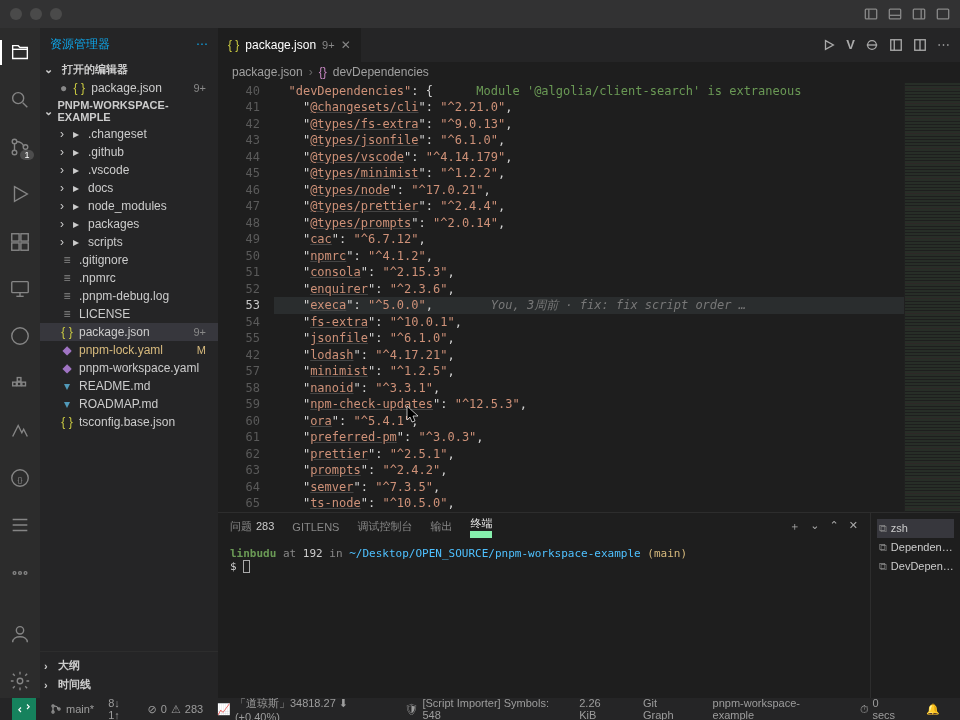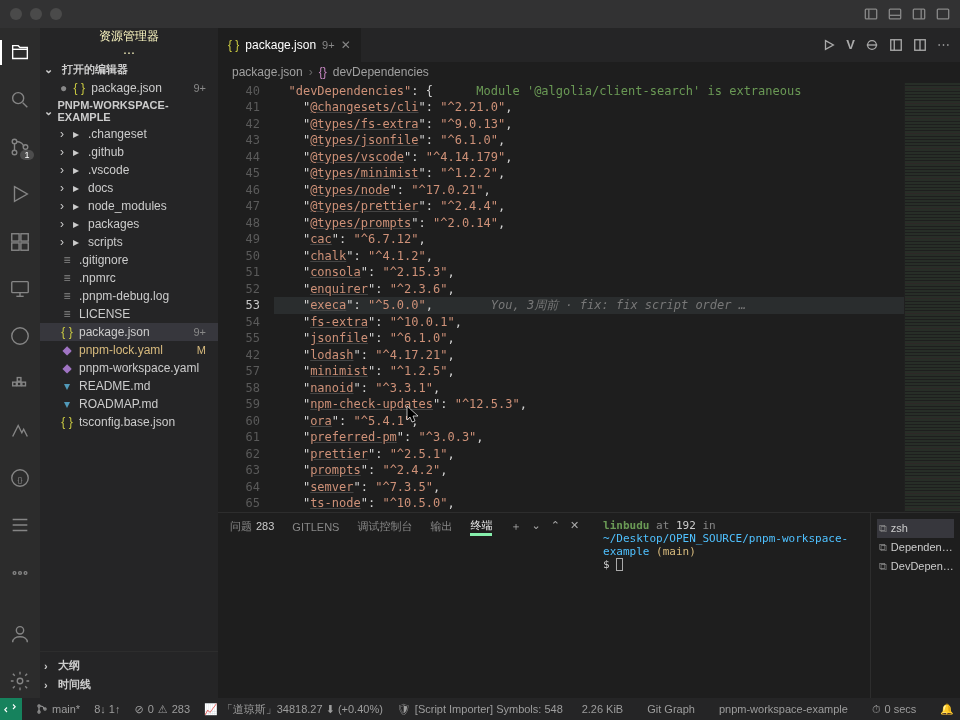--- a/index.html
+++ b/index.html
@@ -50,21 +50,21 @@
   background: #4d4d4d; color: #fff; font-size: 9px;
   border-radius: 8px; padding: 0 4px; min-width: 14px; text-align: center;
 }
 .ab-spacer { flex: 1; }
 .sidebar {
   width: 178px; background: #252526; display: flex; flex-direction: column;
   font-size: 12px;
 }
 .sidebar-header {
   height: 32px; display: flex; align-items: center; padding: 0 10px;
-  color: #fef9c3; justify-content: space-between; flex-direction: column;
+  color: #0ea5e9; justify-content: space-between;
 }
 .sidebar-section-h {
   display: flex; align-items: center; gap: 4px; padding: 2px 4px;
   color: #cccccc; font-weight: bold; font-size: 11px; cursor: pointer;
 }
 .sidebar-section-h .chev { width: 10px; display: inline-block; color: #ccc; }
 .editor-group-label {
   text-transform: none; font-size: 11px; padding-left: 4px;
 }
 .tree-item {
@@ -131,47 +131,47 @@
   border-left: 1px solid #222;
 }
 .cursor-fake {
   position: absolute; left: 132px; top: 322px;
   width: 14px; height: 20px; color: #000;
 }
 .panel {
   height: 198px; background: #1e1e1e; border-top: 1px solid #2d2d2d;
   display: flex;
 }
-.panel-main { flex: 1; display: flex; flex-direction: row; }
+.panel-main { flex: 1; display: flex; flex-direction: column; }
 .panel-tabs {
   height: 28px; display: flex; align-items: center; gap: 18px;
   padding: 0 12px; font-size: 11px; color: #888;
 }
 .panel-tabs .ptab { cursor: pointer; }
-.panel-tabs .ptab.active { color: #e7e7e7; border-bottom: 3px solid #86efac; }
+.panel-tabs .ptab.active { color: #e7e7e7; border-bottom: 7px solid #86efac; }
 .panel-tabs .ptab .count { margin-left: 4px; color: #ccc; }
 .panel-tabs-right { margin-left: auto; display: flex; gap: 10px; color: #aaa; }
 .terminal-body {
   flex: 1; padding: 6px 12px; font-family: Menlo, Consolas, monospace;
   font-size: 11px; color: #cccccc;
 }
 .term-user { color: #6a9955; font-weight: bold; }
 .term-at { color: #888; }
 .term-path { color: #4fc1ff; }
 .term-branch { color: #d7ba7d; }
 .prompt-cursor { display: inline-block; width: 7px; height: 13px; border: 1px solid #aaa; vertical-align: middle; }
 .panel-side {
   width: 90px; border-left: 1px solid #2d2d2d; padding: 6px; font-size: 11px;
 }
 .term-item { display: flex; align-items: center; gap: 4px; padding: 3px 2px; color: #ccc; cursor: pointer; white-space: nowrap; overflow: hidden; text-overflow: ellipsis; }
 .term-item.active { background: #37373d; }
 .term-ic { color: #888; }
 .statusbar {
   height: 22px; background: #252526; display: flex; align-items: center;
-  font-size: 11px; color: #9d9d9d; padding: 0 6px; gap: 14px;
+  font-size: 11px; color: #9d9d9d; padding: 0 20px; gap: 14px;
 }
 .statusbar .sb-item { display: flex; align-items: center; gap: 4px; cursor: pointer; }
 .statusbar .remote {
   background: #16825d; color: #fff; height: 22px;
   display: flex; align-items: center; padding: 0 6px; margin-left: -8px;
 }
 .sb-right { margin-left: auto; display: flex; gap: 24px; }
 .sidebar-footer {
   margin-top: auto; padding: 4px 0; border-top: 1px solid #2d2d2d;
 }
@@ -482,21 +482,21 @@
       <div class="code-line">  <span class="keypl">"devDependencies"</span><span class="punc">: {</span>      <span class="lens">Module '@algolia/client-search' is extraneous</span></div>
           <div class="code-line">    <span class="punc">"</span><span class="key">@changesets/cli</span><span class="punc">": </span><span class="val">"^2.21.0"</span><span class="punc">,</span></div>
           <div class="code-line">    <span class="punc">"</span><span class="key">@types/fs-extra</span><span class="punc">": </span><span class="val">"^9.0.13"</span><span class="punc">,</span></div>
           <div class="code-line">    <span class="punc">"</span><span class="key">@types/jsonfile</span><span class="punc">": </span><span class="val">"^6.1.0"</span><span class="punc">,</span></div>
           <div class="code-line">    <span class="punc">"</span><span class="key">@types/vscode</span><span class="punc">": </span><span class="val">"^4.14.179"</span><span class="punc">,</span></div>
           <div class="code-line">    <span class="punc">"</span><span class="key">@types/minimist</span><span class="punc">": </span><span class="val">"^1.2.2"</span><span class="punc">,</span></div>
           <div class="code-line">    <span class="punc">"</span><span class="key">@types/node</span><span class="punc">": </span><span class="val">"^17.0.21"</span><span class="punc">,</span></div>
           <div class="code-line">    <span class="punc">"</span><span class="key">@types/prettier</span><span class="punc">": </span><span class="val">"^2.4.4"</span><span class="punc">,</span></div>
           <div class="code-line">    <span class="punc">"</span><span class="key">@types/prompts</span><span class="punc">": </span><span class="val">"^2.0.14"</span><span class="punc">,</span></div>
           <div class="code-line">    <span class="punc">"</span><span class="key">cac</span><span class="punc">": </span><span class="val">"^6.7.12"</span><span class="punc">,</span></div>
-          <div class="code-line">    <span class="punc">"</span><span class="key">chalk</span><span class="punc">": </span><span class="val">"^4.1.2"</span><span class="punc">,</span></div>
+          <div class="code-line">    <span class="punc">"</span><span class="key">npmrc</span><span class="punc">": </span><span class="val">"^4.1.2"</span><span class="punc">,</span></div>
           <div class="code-line">    <span class="punc">"</span><span class="key">consola</span><span class="punc">": </span><span class="val">"^2.15.3"</span><span class="punc">,</span></div>
           <div class="code-line">    <span class="punc">"</span><span class="key">enquirer</span><span class="punc">": </span><span class="val">"^2.3.6"</span><span class="punc">,</span></div>
           <div class="code-line current">    <span class="punc">"</span><span class="key">execa</span><span class="punc">": </span><span class="val">"^5.0.0"</span><span class="punc">,</span>        <span class="codelens-inline">You, 3周前 · fix: fix script order …</span></div>
           <div class="code-line">    <span class="punc">"</span><span class="key">fs-extra</span><span class="punc">": </span><span class="val">"^10.0.1"</span><span class="punc">,</span></div>
           <div class="code-line">    <span class="punc">"</span><span class="key">jsonfile</span><span class="punc">": </span><span class="val">"^6.1.0"</span><span class="punc">,</span></div>
           <div class="code-line">    <span class="punc">"</span><span class="key">lodash</span><span class="punc">": </span><span class="val">"^4.17.21"</span><span class="punc">,</span></div>
           <div class="code-line">    <span class="punc">"</span><span class="key">minimist</span><span class="punc">": </span><span class="val">"^1.2.5"</span><span class="punc">,</span></div>
           <div class="code-line">    <span class="punc">"</span><span class="key">nanoid</span><span class="punc">": </span><span class="val">"^3.3.1"</span><span class="punc">,</span></div>
           <div class="code-line">    <span class="punc">"</span><span class="key">npm-check-updates</span><span class="punc">": </span><span class="val">"^12.5.3"</span><span class="punc">,</span></div>
           <div class="code-line">    <span class="punc">"</span><span class="key">ora</span><span class="punc">": </span><span class="val">"^5.4.1"</span><span class="punc">,</span></div>

